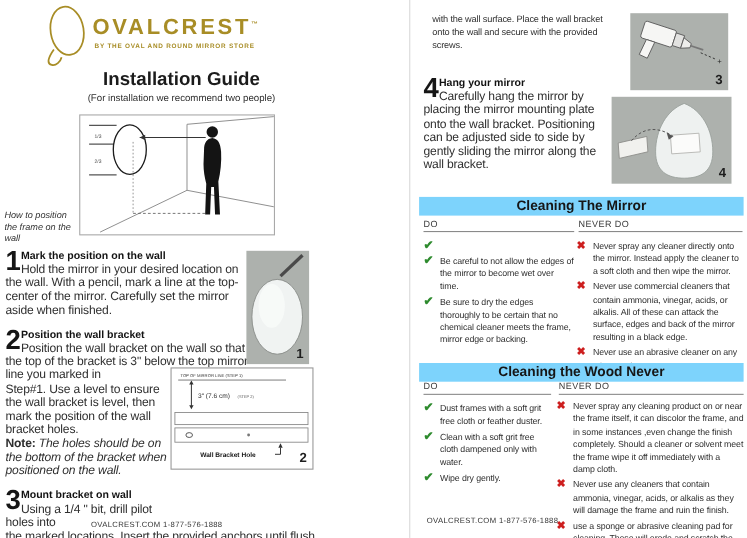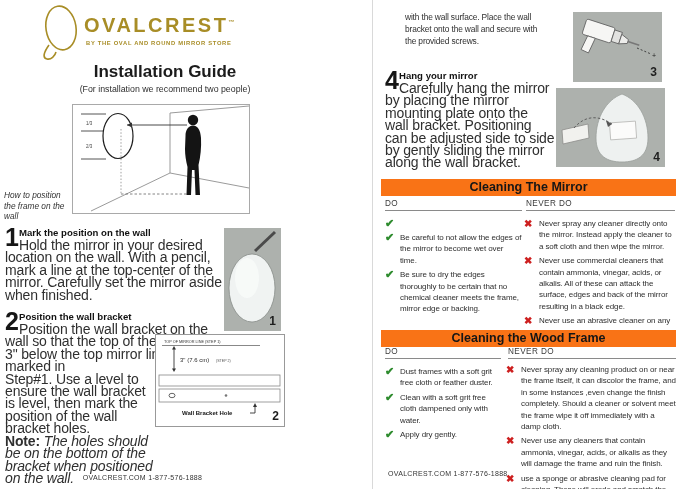--- a/index.html
+++ b/index.html
@@ -13,45 +13,45 @@
   .brand sup{font-size:6px;letter-spacing:0;vertical-align:super;}
   .tagline{left:86px;top:40px;font-size:5.8px;letter-spacing:.7px;color:#a88d26;font-weight:bold;white-space:nowrap;}
   .title{left:20px;top:62px;width:290px;text-align:center;font-size:17px;font-weight:bold;color:#1b1b1b;}
   .subtitle{left:20px;top:84px;width:290px;text-align:center;font-size:8.8px;color:#2e2e2e;}
   .diagram{left:72px;top:104px;width:176px;height:108px;border:1px solid #a9a9a9;background:#fff;}
   .caption{left:4px;top:190px;width:66px;font-style:italic;font-size:8.3px;line-height:10.5px;color:#333;}
   .steps{left:5px;top:226px;width:345px;}
   .step{margin-bottom:9px;}
   .stepnum{float:left;width:14px;font-size:25px;line-height:23px;font-weight:bold;color:#161616;}
   .step h3{font-size:9.6px;font-weight:bold;color:#121212;margin:0;line-height:13px;}
-  .step p{margin:0;font-size:14px;line-height:12.4px;letter-spacing:-.15px;color:#2f2f2f;}
+  .step p{margin:0;font-size:11px;line-height:12.4px;letter-spacing:-.15px;color:#2f2f2f;}
   .w220{width:222px;}
   .narrow{width:152px;}
   .wide{width:345px;}
   .note b{font-style:normal;}
   .note i{font-style:italic;}
   .continued{width:345px;text-align:center;margin-top:10px;font-size:9px;color:#222;}
   .continued .clab{font-style:italic;}
   .continued .arr{font-style:normal;margin-left:18px;font-size:10px;}
   .footer-left{left:0;top:474px;width:285px;text-align:center;font-size:7px;letter-spacing:.3px;color:#333;}
   .fig{background:#adb1ad;}
   .fig1{left:224px;top:228px;width:57px;height:103px;}
   .fig2{left:155px;top:334px;width:128px;height:91px;background:#fff;border:1px solid #999;}
   .figlabel{position:absolute;right:5px;bottom:3px;font-weight:bold;font-size:12px;color:#1e1e1e;}
 
   
   .divider{left:372px;top:0;width:1px;height:489px;background:#d9d9d9;}
 
   
   .intro{left:393px;top:11px;width:163px;}
-  .intro p{margin:0 12px 6px;font-size:8.4px;line-height:12.2px;letter-spacing:-.15px;color:#2f2f2f;}
+  .intro p{margin:0 0 6px;font-size:8.4px;line-height:12.2px;letter-spacing:-.15px;color:#2f2f2f;}
   .step4{left:385px;top:69px;width:170px;}
   .fig3{left:573px;top:12px;width:89px;height:70px;}
   .fig4{left:556px;top:88px;width:109px;height:79px;}
-  .secbar{left:381px;width:295px;height:17px;background:#f97316;text-align:center;
+  .secbar{left:381px;width:295px;height:17px;background:#7dd3fc;text-align:center;
           font-weight:bold;font-size:12.5px;line-height:17px;color:#161616;}
   .bar1{top:179px;}.bar2{top:330px;}
   .colhead{font-size:8.2px;letter-spacing:.4px;color:#3a3a3a;border-bottom:1px solid #8a8a8a;padding-bottom:2px;}
   .do1{left:385px;top:199px;width:137px;}
   .nd1{left:526px;top:199px;width:149px;}
   .do2{left:385px;top:347px;width:116px;}
   .nd2{left:508px;top:347px;width:168px;}
   .clist{font-size:8px;line-height:11.4px;letter-spacing:-.1px;color:#2f2f2f;}
   .clist .row{display:flex;margin-bottom:3px;}
   .clist p{margin:0;flex:1;}
@@ -232,36 +232,36 @@
     <div class="row">
       <span class="cx">✖</span>
       <p>Never use commercial cleaners that contain ammonia, vinegar, acids, or alkalis. All of these can attack the surface, edges and back of the mirror resulting in a black edge.</p>
     </div>
     <div class="row">
       <span class="cx">✖</span>
       <p>Never use an abrasive cleaner on any mirror surface.</p>
     </div>
   </div>
 
-  <div class="abs secbar bar2">Cleaning the Wood Frame</div>
+  <div class="abs secbar bar2">Cleaning the Wood Never</div>
   <div class="abs colhead do2">DO</div>
   <div class="abs colhead nd2">NEVER DO</div>
 
   <div class="abs clist ldo2">
     <div class="row">
       <span class="ck">✔</span>
       <p>Dust frames with a soft grit free cloth or feather duster.</p>
     </div>
     <div class="row">
       <span class="ck">✔</span>
       <p>Clean with a soft grit free cloth dampened only with water.</p>
     </div>
     <div class="row">
       <span class="ck">✔</span>
-      <p>Apply dry gently.</p>
+      <p>Wipe dry gently.</p>
     </div>
   </div>
 
   <div class="abs clist lnd2">
     <div class="row">
       <span class="cx">✖</span>
       <p>Never spray any cleaning product on or near the frame itself, it can discolor the frame, and in some instances ,even change the finish completely. Should a cleaner or solvent meet the frame wipe it off immediately with a damp cloth.</p>
     </div>
     <div class="row">
       <span class="cx">✖</span>

